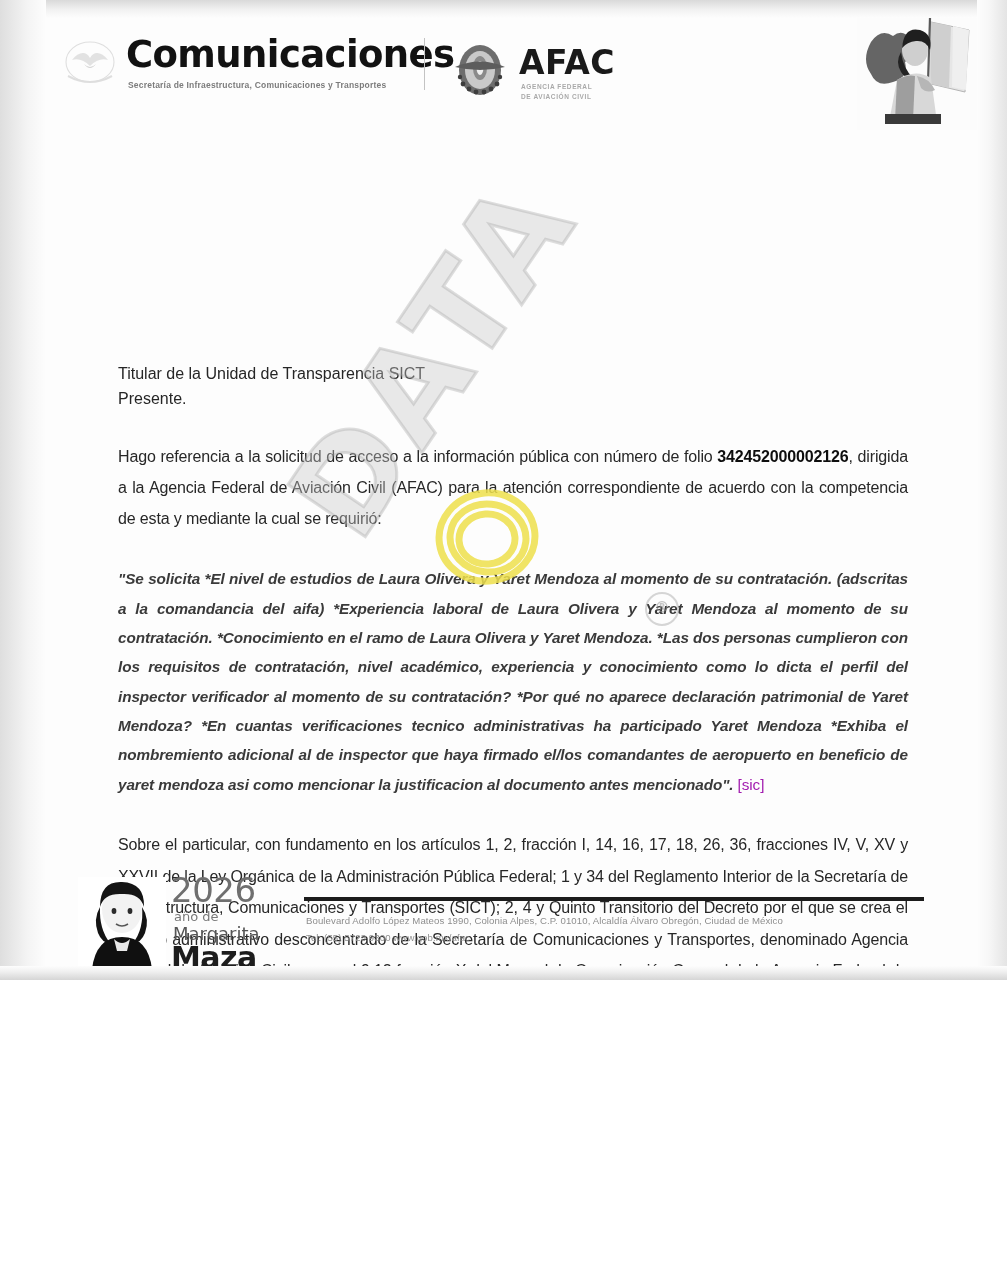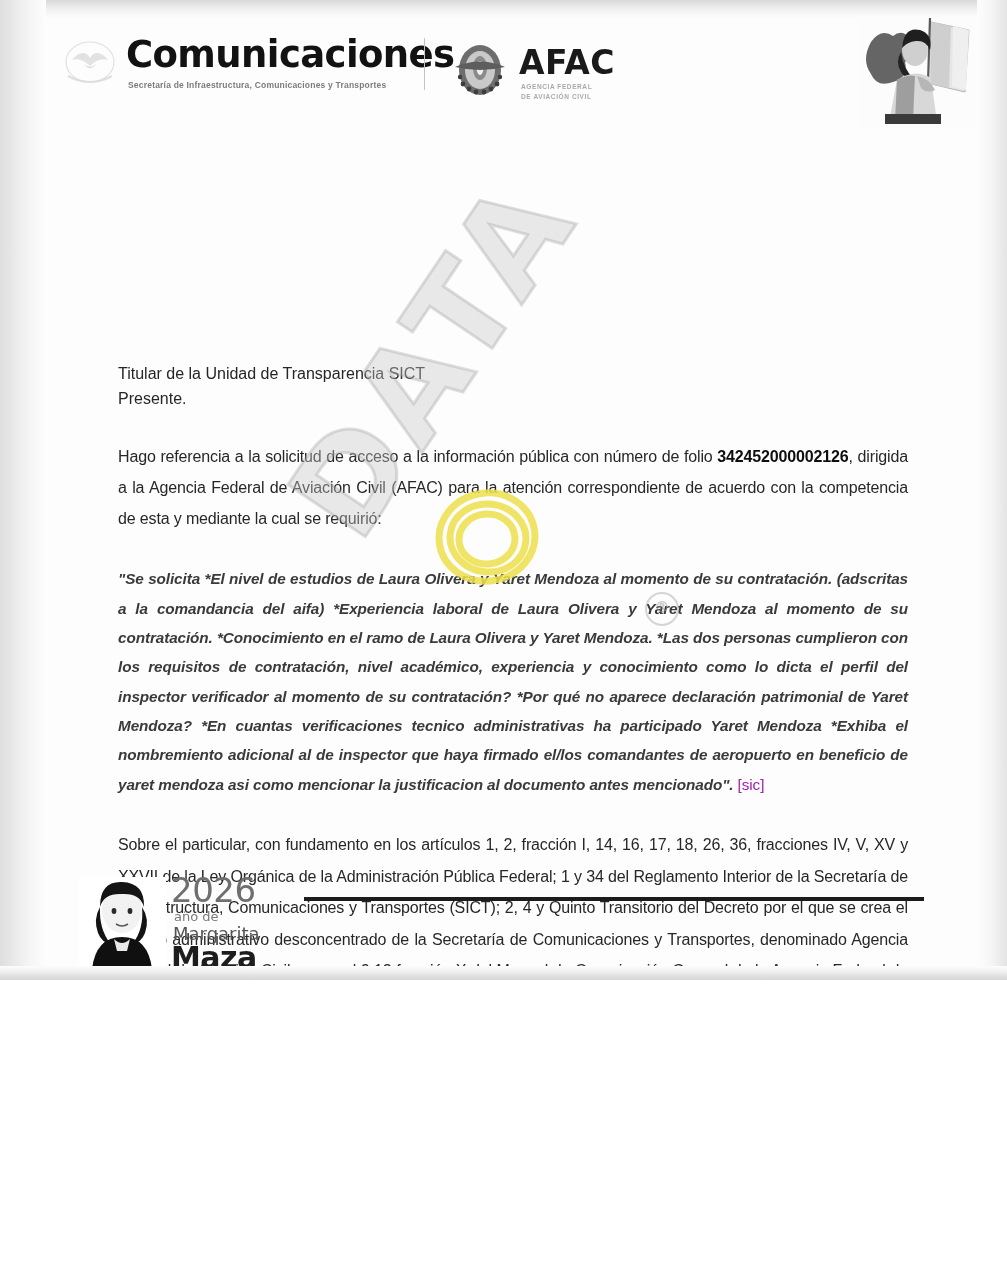--- a/index.html
+++ b/index.html
@@ -431,19 +431,23 @@
         <path d="M14 92 q4 -32 30 -32 q26 0 30 32 Z" fill="#101010"></path>
         <path d="M36 62 q8 8 16 0 l-3 12 l-10 0Z" fill="#e8e8e8"></path>
       </svg>
     </div>
     <div class="maza-year">2026</div>
     <div class="maza-anio">año de</div>
     <div class="maza-name1">Margarita</div>
     <div class="maza-name2">Maza</div>
 
     <div class="footer-rule"></div>
+    <div class="footer-addr">
+      <span>Boulevard Adolfo López Mateos 1990, Colonia Alpes, C.P. 01010, Alcaldía Álvaro Obregón, Ciudad de México</span><br>
+      <span>Tel: (55) 5723 9300 www.gob.mx/afac</span>
+    </div>
   </div>
 
   <div class="scan-shadow-top"></div>
   <div class="scan-shadow-left"></div>
   <div class="scan-shadow-right"></div>
   <div class="scan-shadow-bottom"></div>
 </div>
 
 </body></html>

